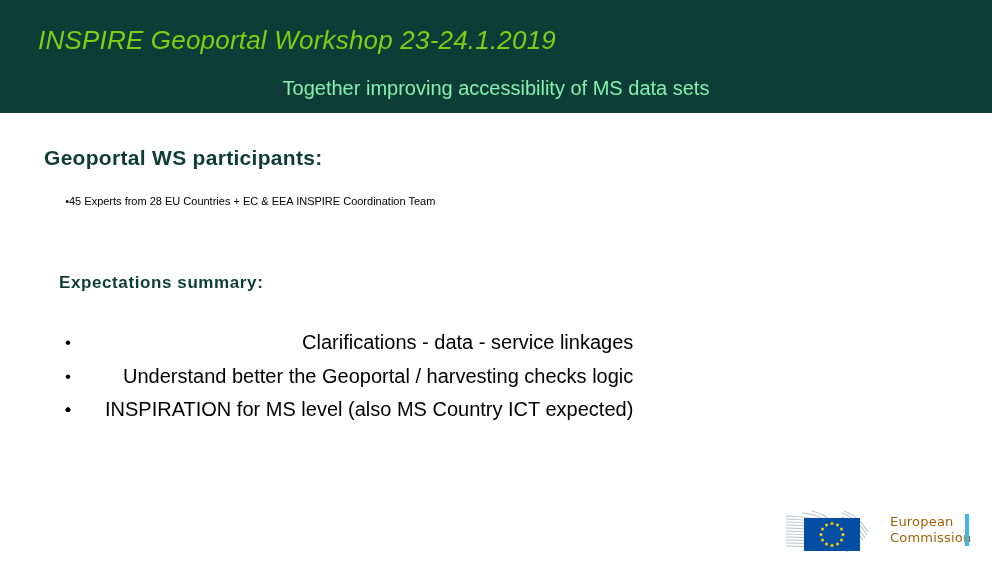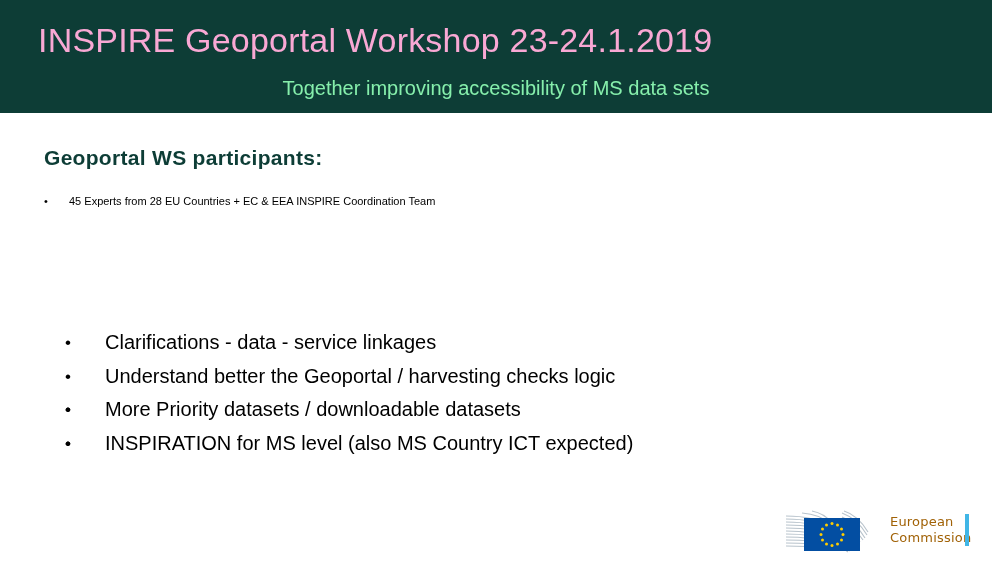--- a/index.html
+++ b/index.html
@@ -21,26 +21,27 @@
     left: 0;
     top: 0;
     width: 992px;
     height: 113px;
     background: #0d3d36;
   }
   #slide-title {
     position: absolute;
     left: 38px;
     top: 18px;
-    font-size: 34px;
+    font-size: 26px;
     line-height: 44px;
-    color: #f9a8d4;
+    color: #84cc16;
     font-weight: 400;
     letter-spacing: 0.2px;
     white-space: nowrap;
+    font-style: italic;
   }
   #slide-subtitle {
     position: absolute;
     left: 0;
     top: 74px;
     width: 992px;
     text-align: center;
     font-size: 20px;
     line-height: 28px;
     color: #86efac;
@@ -49,20 +50,21 @@
   }
 
   
   #slide-body {
     position: absolute;
     left: 0;
     top: 113px;
     width: 992px;
     height: 454px;
     background: #ffffff;
+    text-align: right;
   }
 
   .section-heading {
     position: absolute;
     font-weight: bold;
     color: #0d3d36;
     white-space: nowrap;
   }
   #participants-heading {
     left: 44px;
@@ -156,36 +158,36 @@
 </div>
 
 <div id="slide-body">
 
   <div id="participants-heading" class="section-heading">Geoportal WS participants:</div>
 
   <div id="participants-line">
     <span class="bullet-mark">•</span><span>45 Experts from 28 EU Countries + EC &amp; EEA INSPIRE Coordination Team</span>
   </div>
 
+  <div id="expectations-heading" class="section-heading">Expectations summary:</div>
 
   <ul id="expectations-list">
     <li>
       <span class="bullet-mark">•</span>
       <span>Clarifications - data - service linkages</span>
     </li>
     <li>
       <span class="bullet-mark">•</span>
       <span>Understand better the Geoportal / harvesting checks logic</span>
     </li>
     <li>
       <span class="bullet-mark">•</span>
     </li>
     <li>
       <span class="bullet-mark">•</span>
-      <span>More Priority datasets / downloadable datasets</span>
     </li>
     <li>
       <span class="bullet-mark">•</span>
     </li>
     <li>
       <span class="bullet-mark">•</span>
       <span>INSPIRATION for MS level (also MS Country ICT expected)</span>
     </li>
   </ul>
 </div>

